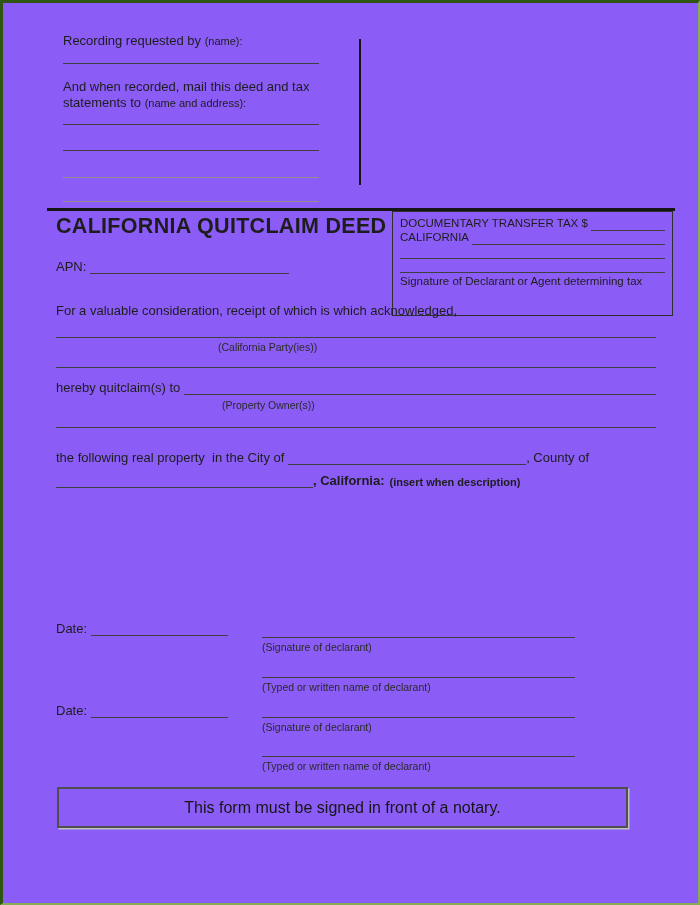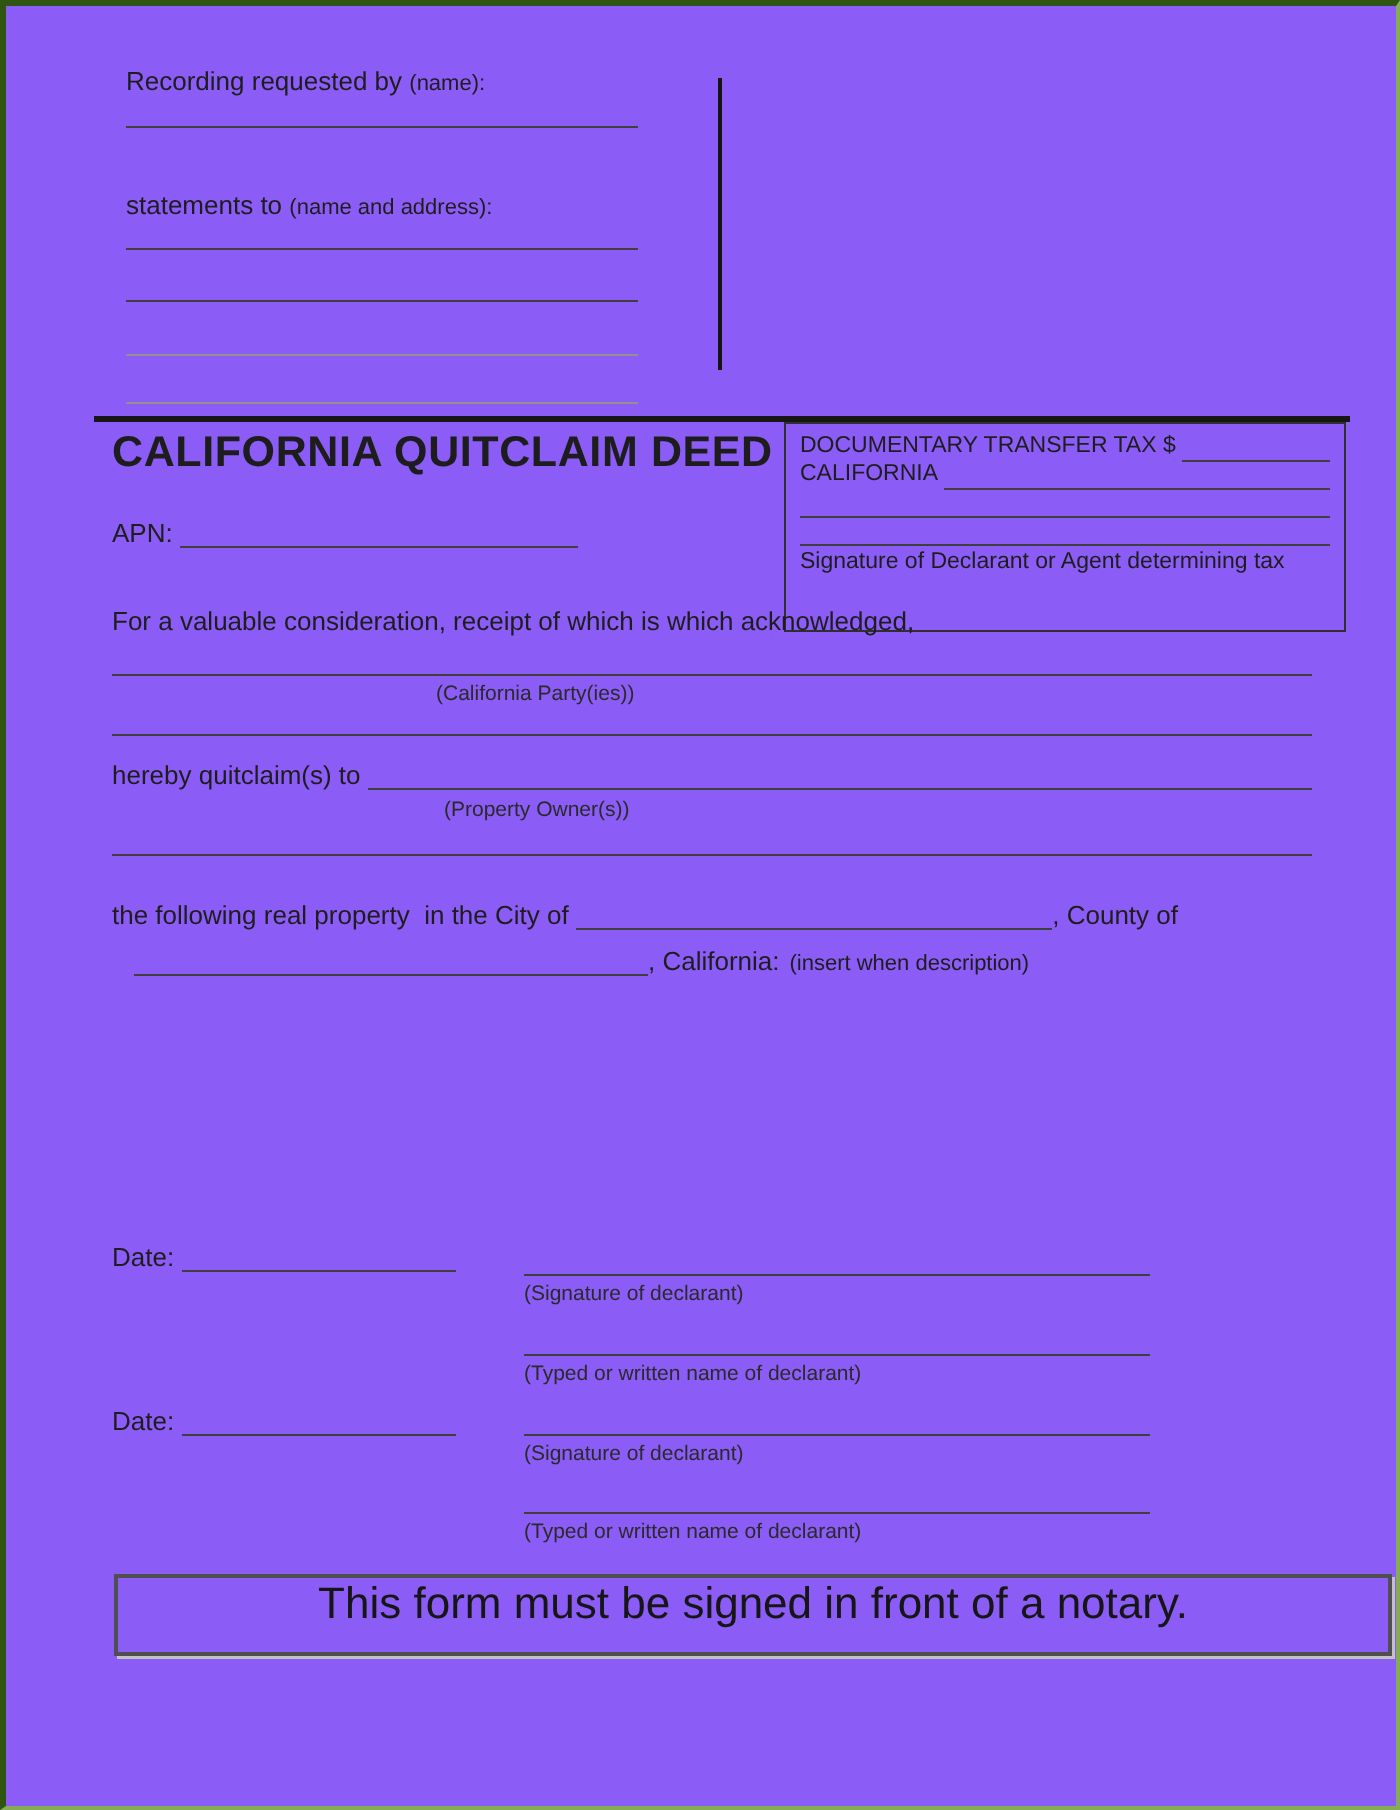--- a/index.html
+++ b/index.html
@@ -25,38 +25,39 @@
   .title { font-weight:bold; font-size:21.5px; letter-spacing:0.3px; }
   .taxbox {
     position:absolute; left:389px; top:208px; width:281px; height:105px;
     box-sizing:border-box; border:1.5px solid #2f2f2f; padding:5px 7px 2px 7px;
     display:flex; flex-direction:column; font-size:11.5px; line-height:1.2;
   }
   .taxrow { display:flex; align-items:flex-end; height:14px; }
   .taxrow .flexfill { height:12px; border-bottom-width:1px; margin-left:3px; }
   .taxcap { margin-top:2px; font-size:11.5px; }
   .notary {
-    position:absolute; left:54px; top:784px; width:639px; height:41px;
+    position:absolute; left:54px; top:784px; width:571px; height:41px;
     box-sizing:border-box; border:2px solid #4f4f4f;
     box-shadow:1.5px 1.5px 0 #c2c2c2;
-    display:flex; align-items:flex-start; justify-content:center;
-    font-size:22px; color:#161616;
+    display:flex; align-items:center; justify-content:center;
+    font-size:16px; color:#161616;
   }
 </style>
 </head>
 <body>
 
 <div class="page">
 
   <div class="abs" style="left:60px; top:30px;">
     <span class="t">Recording requested by</span>
     <span class="hint t">(name):</span>
   </div>
   <div class="line" style="left:60px; top:60px; width:256px;"></div>
 
+  <div class="abs t" style="left:60px; top:76px;">And when recorded, mail this deed and tax</div>
   <div class="abs" style="left:60px; top:92px;">
     <span class="t">statements to</span>
     <span class="hint t">(name and address):</span>
   </div>
   <div class="line" style="left:60px; top:121px; width:256px;"></div>
   <div class="line" style="left:60px; top:147px; width:256px;"></div>
   <div class="line gray" style="left:60px; top:174px; width:256px;"></div>
   <div class="line gray" style="left:60px; top:198px; width:256px;"></div>
 
   <div class="vline" style="left:356px; top:36px; height:146px;"></div>
@@ -98,21 +99,21 @@
     <span class="flexfill"></span>
   </div>
   <div class="abs cap t" style="left:219px; top:396px;">(Property Owner(s))</div>
   <div class="line" style="left:53px; top:424px; width:600px;"></div>
 
   <div class="abs row" style="left:53px; top:447px; width:533px;">
     <span class="t">the following real property  in the City of</span>
     <span class="flexfill"></span>
     <span class="t">, County of</span>
   </div>
-  <div class="abs row" style="left:64px; top:470px;">
+  <div class="abs row" style="left:53px; top:470px;font-weight:bold;">
     <span class="fixfill" style="width:257px;"></span>
     <span class="t">, California:</span>
     <span class="hint t" style="margin-left:5px;">(insert when description)</span>
   </div>
 
   <div class="abs" style="left:53px; top:492px; width:600px; height:120px;"></div>
 
   <div class="abs row" style="left:53px; top:618px; width:172px;">
     <span class="t">Date:</span>
     <span class="flexfill"></span>

